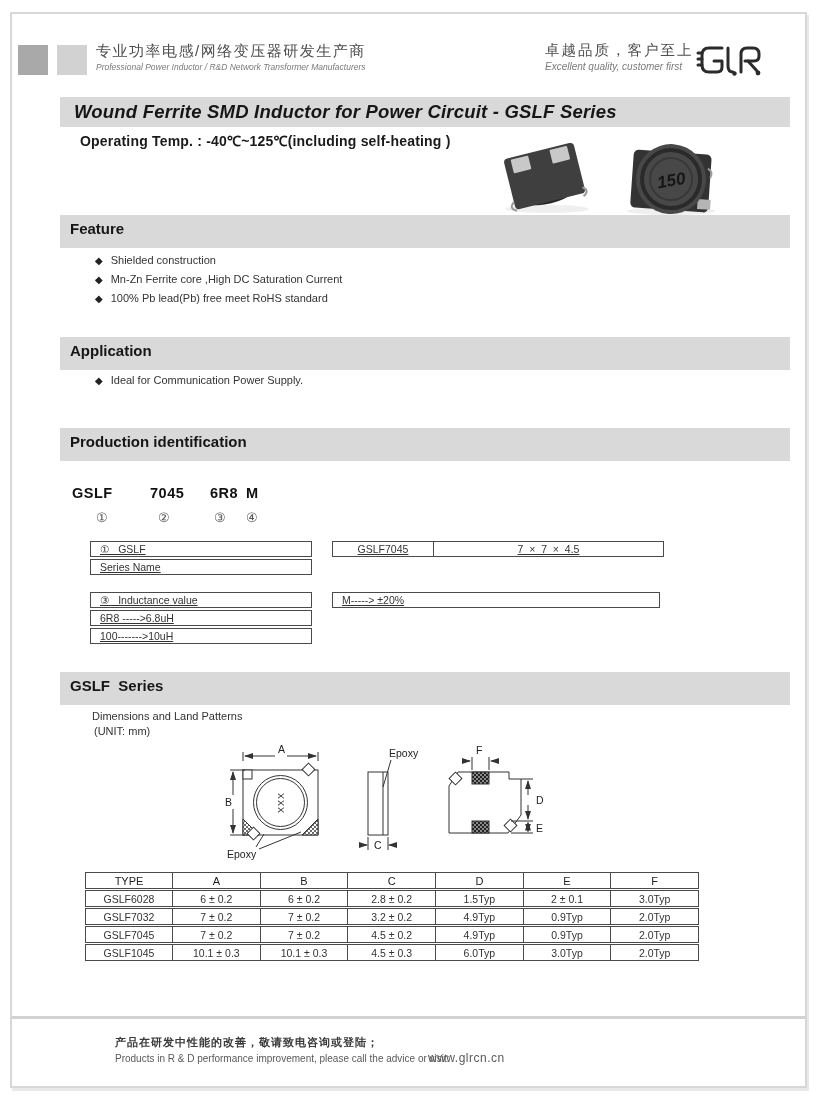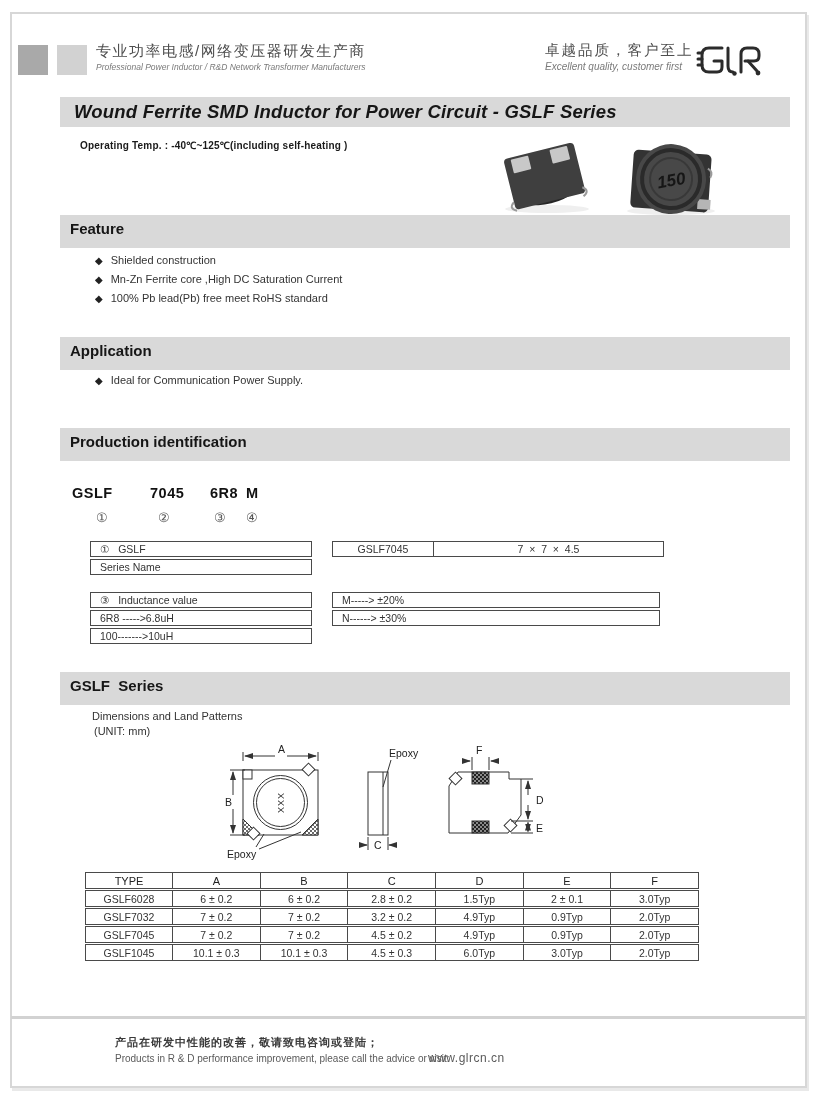--- a/index.html
+++ b/index.html
@@ -17,33 +17,33 @@
   .company-cn{left:96px;top:42px;font-size:15px;letter-spacing:1.5px;color:#4d4d4d;}
   .company-en{left:96px;top:62px;font-size:8.5px;font-style:italic;color:#7a7a7a;}
   .slogan-cn{left:545px;top:41px;font-size:14.5px;letter-spacing:2px;color:#4d4d4d;}
   .slogan-en{left:545px;top:61px;font-size:10px;font-style:italic;color:#7a7a7a;}
   .logo{left:688px;top:38px;}
 
   
   .bar{left:60px;width:730px;height:33px;background:#d9d9d9;box-sizing:border-box;
        font-weight:bold;color:#161616;line-height:27px;padding-left:10px;font-size:15px;}
   .titlebar{top:97px;height:30px;line-height:30px;font-size:18.5px;font-style:italic;padding-left:14px;letter-spacing:.2px;}
-  .optemp{left:80px;top:138px;font-size:10px;font-weight:bold;color:#1a1a1a;letter-spacing:.2px;}
+  .optemp{left:80px;top:131px;font-size:14px;font-weight:bold;color:#1a1a1a;letter-spacing:.2px;}
 
   
   .blist{left:95px;font-size:11px;color:#333;}
   .bitem{margin-bottom:7px;display:flex;align-items:center;}
   .diamond{font-size:10px;margin-right:8px;color:#222;}
 
   
   .code-part{position:absolute;top:485px;font-weight:bold;font-size:14.5px;color:#111;letter-spacing:.5px;}
   .code-mark{position:absolute;top:510px;font-size:13px;color:#555;}
   .pid{box-sizing:border-box;}
   .pid-row{border:1px solid #4a4a4a;background:#fff;height:16px;line-height:14px;font-size:10.5px;
-           color:#333;box-sizing:border-box;padding-left:9px;margin-bottom:2px;}
+           color:#333;box-sizing:border-box;padding-left:9px;margin-bottom:2px;text-decoration:underline;}
   .pid-split{display:flex;padding-left:0;}
   .pid-split .c1{width:100px;border-right:1px solid #4a4a4a;text-align:center;}
   .pid-split .c2{flex:1;text-align:center;}
 
   
   .subhead{left:92px;font-size:11px;color:#333;}
 
   
   .dtable{left:85px;top:872px;width:614px;}
   .drow{display:flex;margin-bottom:1px;}
@@ -160,21 +160,20 @@
 </div>
 
 <div class="abs pid" style="left:90px;top:592px;width:222px;">
   <div class="pid-row pre">③   Inductance value</div>
   <div class="pid-row">6R8 -----&gt;6.8uH</div>
   <div class="pid-row">100-------&gt;10uH</div>
 </div>
 
 <div class="abs pid" style="left:332px;top:592px;width:328px;">
   <div class="pid-row">M-----&gt; ±20%</div>
-  <div class="pid-row">N------&gt; ±30%</div>
 </div>
 
 <div class="abs bar pre" style="top:672px;">GSLF  Series</div>
 <div class="abs subhead" style="top:710px;">Dimensions and Land Patterns</div>
 <div class="abs subhead" style="top:725px;left:94px;">(UNIT: mm)</div>
 
 <div class="abs" style="left:225px;top:745px;">
   <svg width="335" height="128" viewBox="0 0 335 128">
     <defs>
       <marker id="ar" markerWidth="9" markerHeight="8" refX="8" refY="4" orient="auto">

